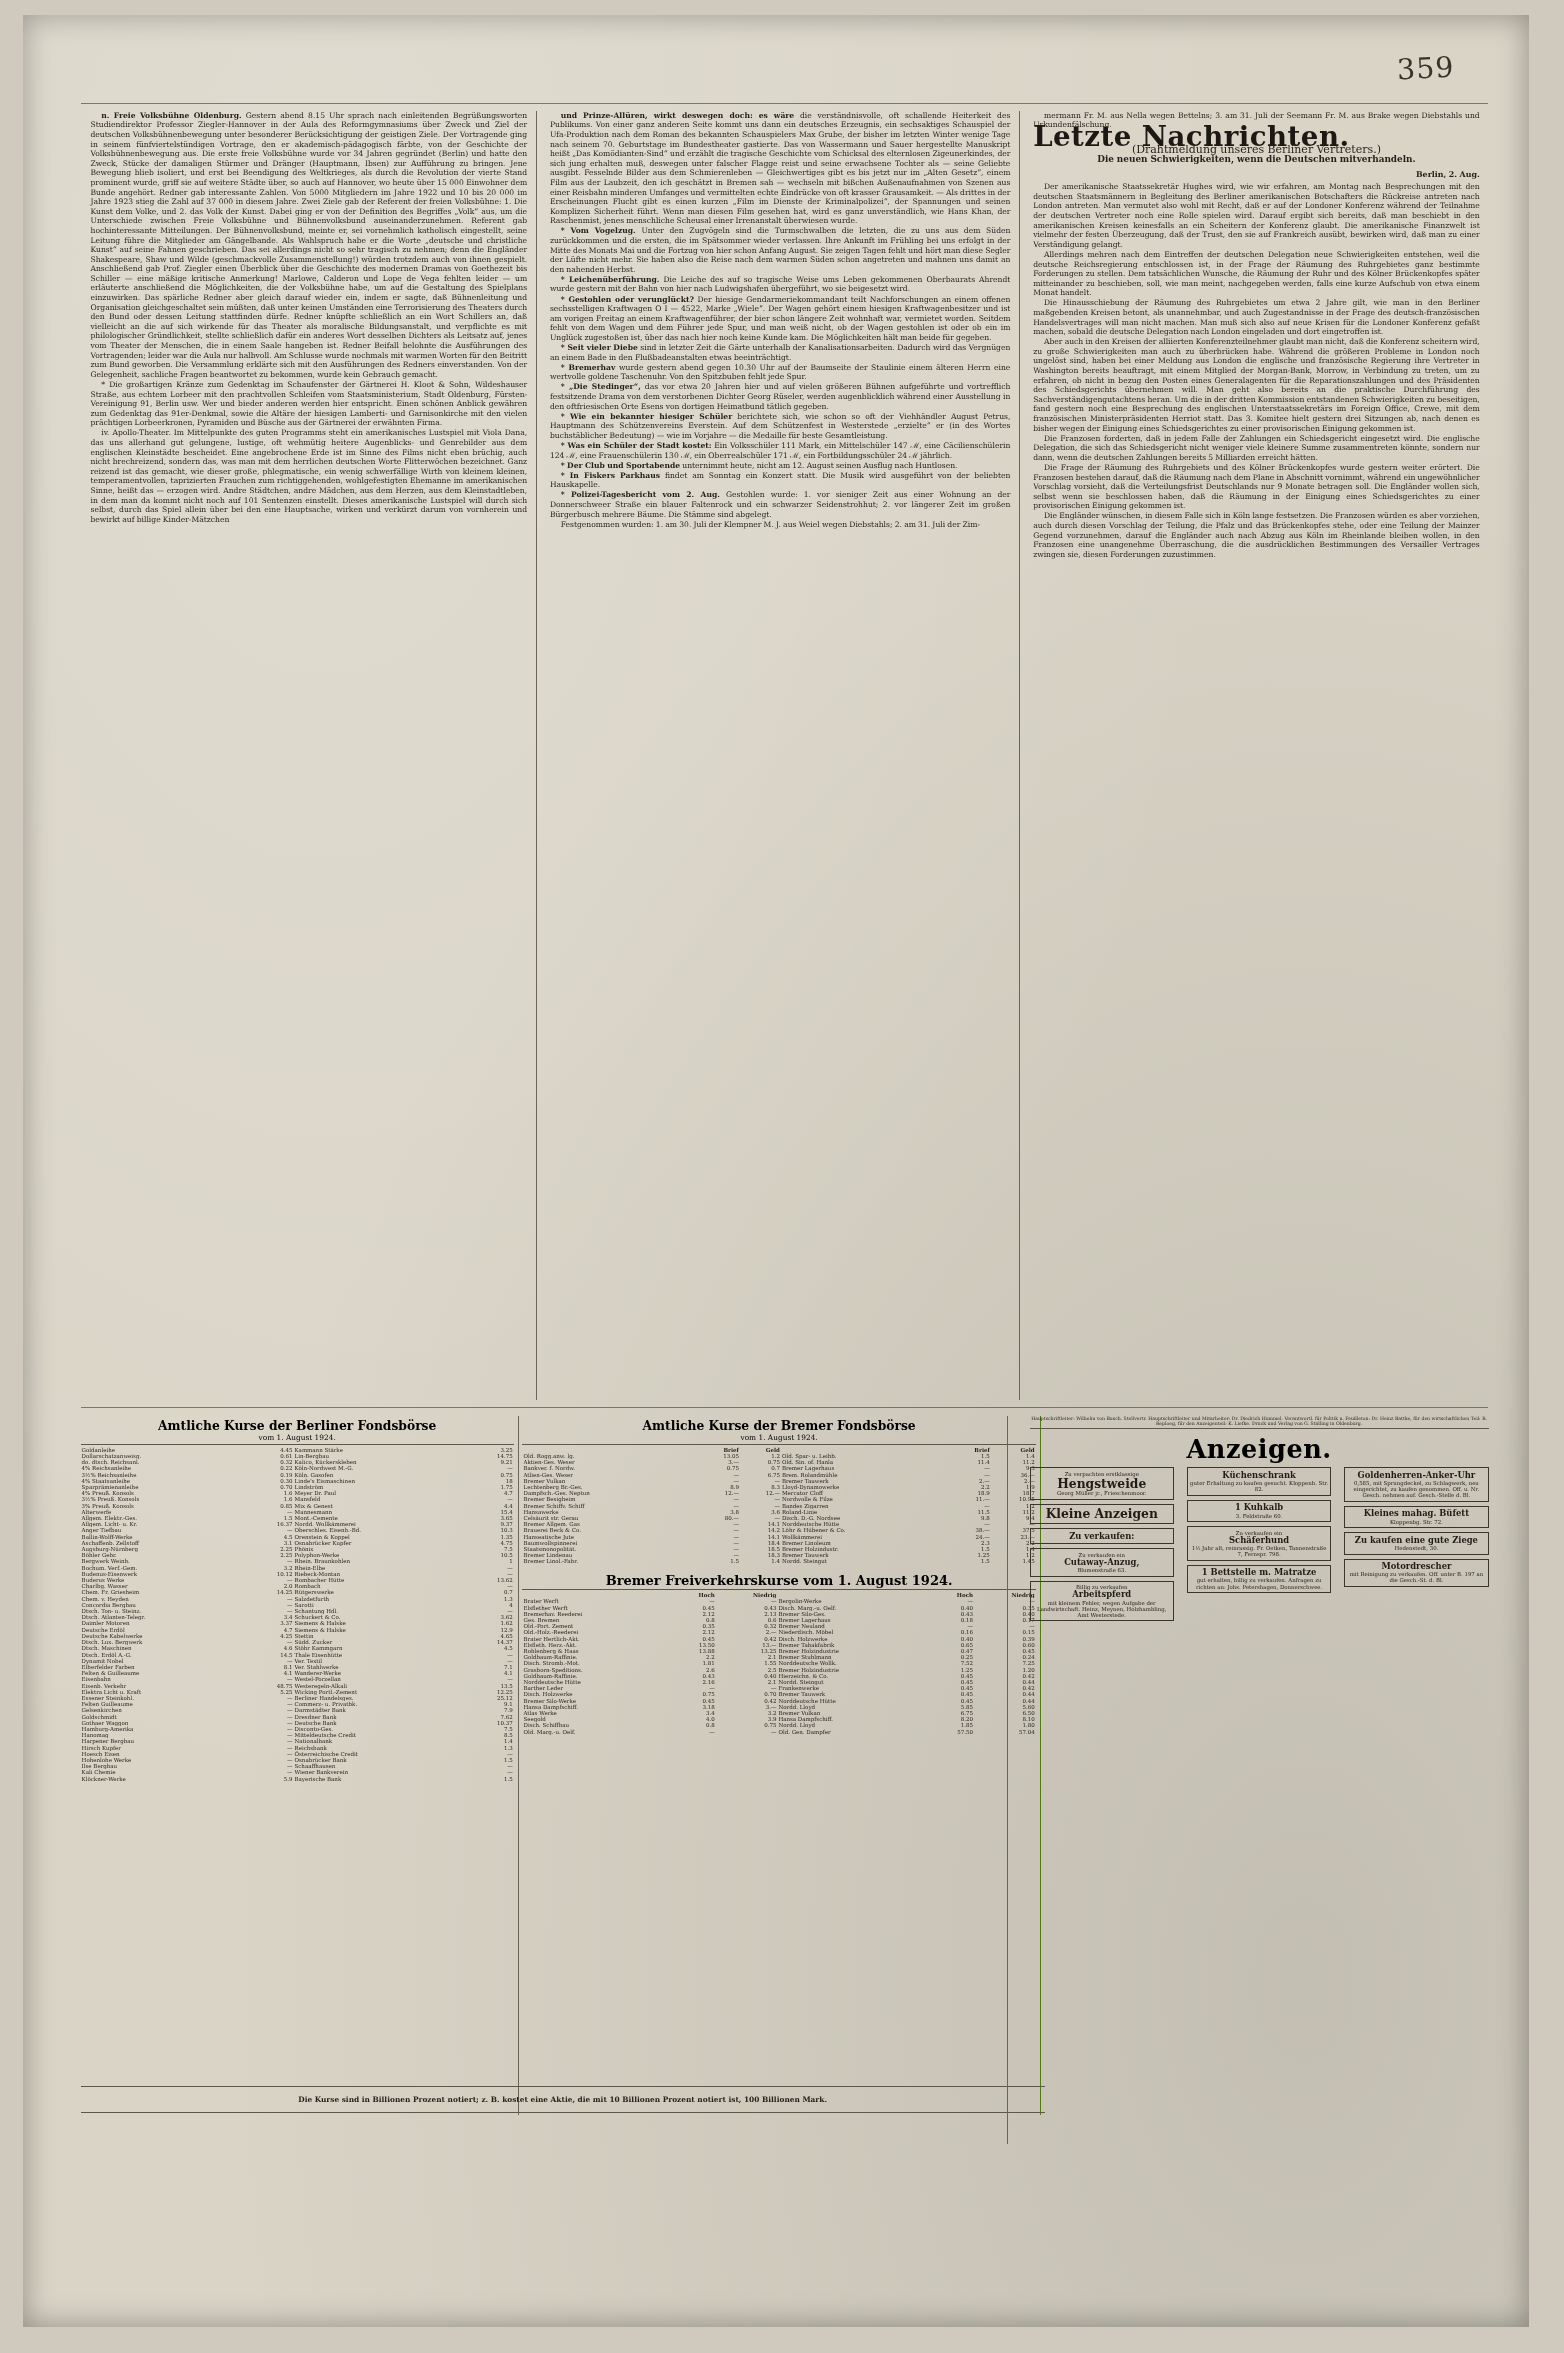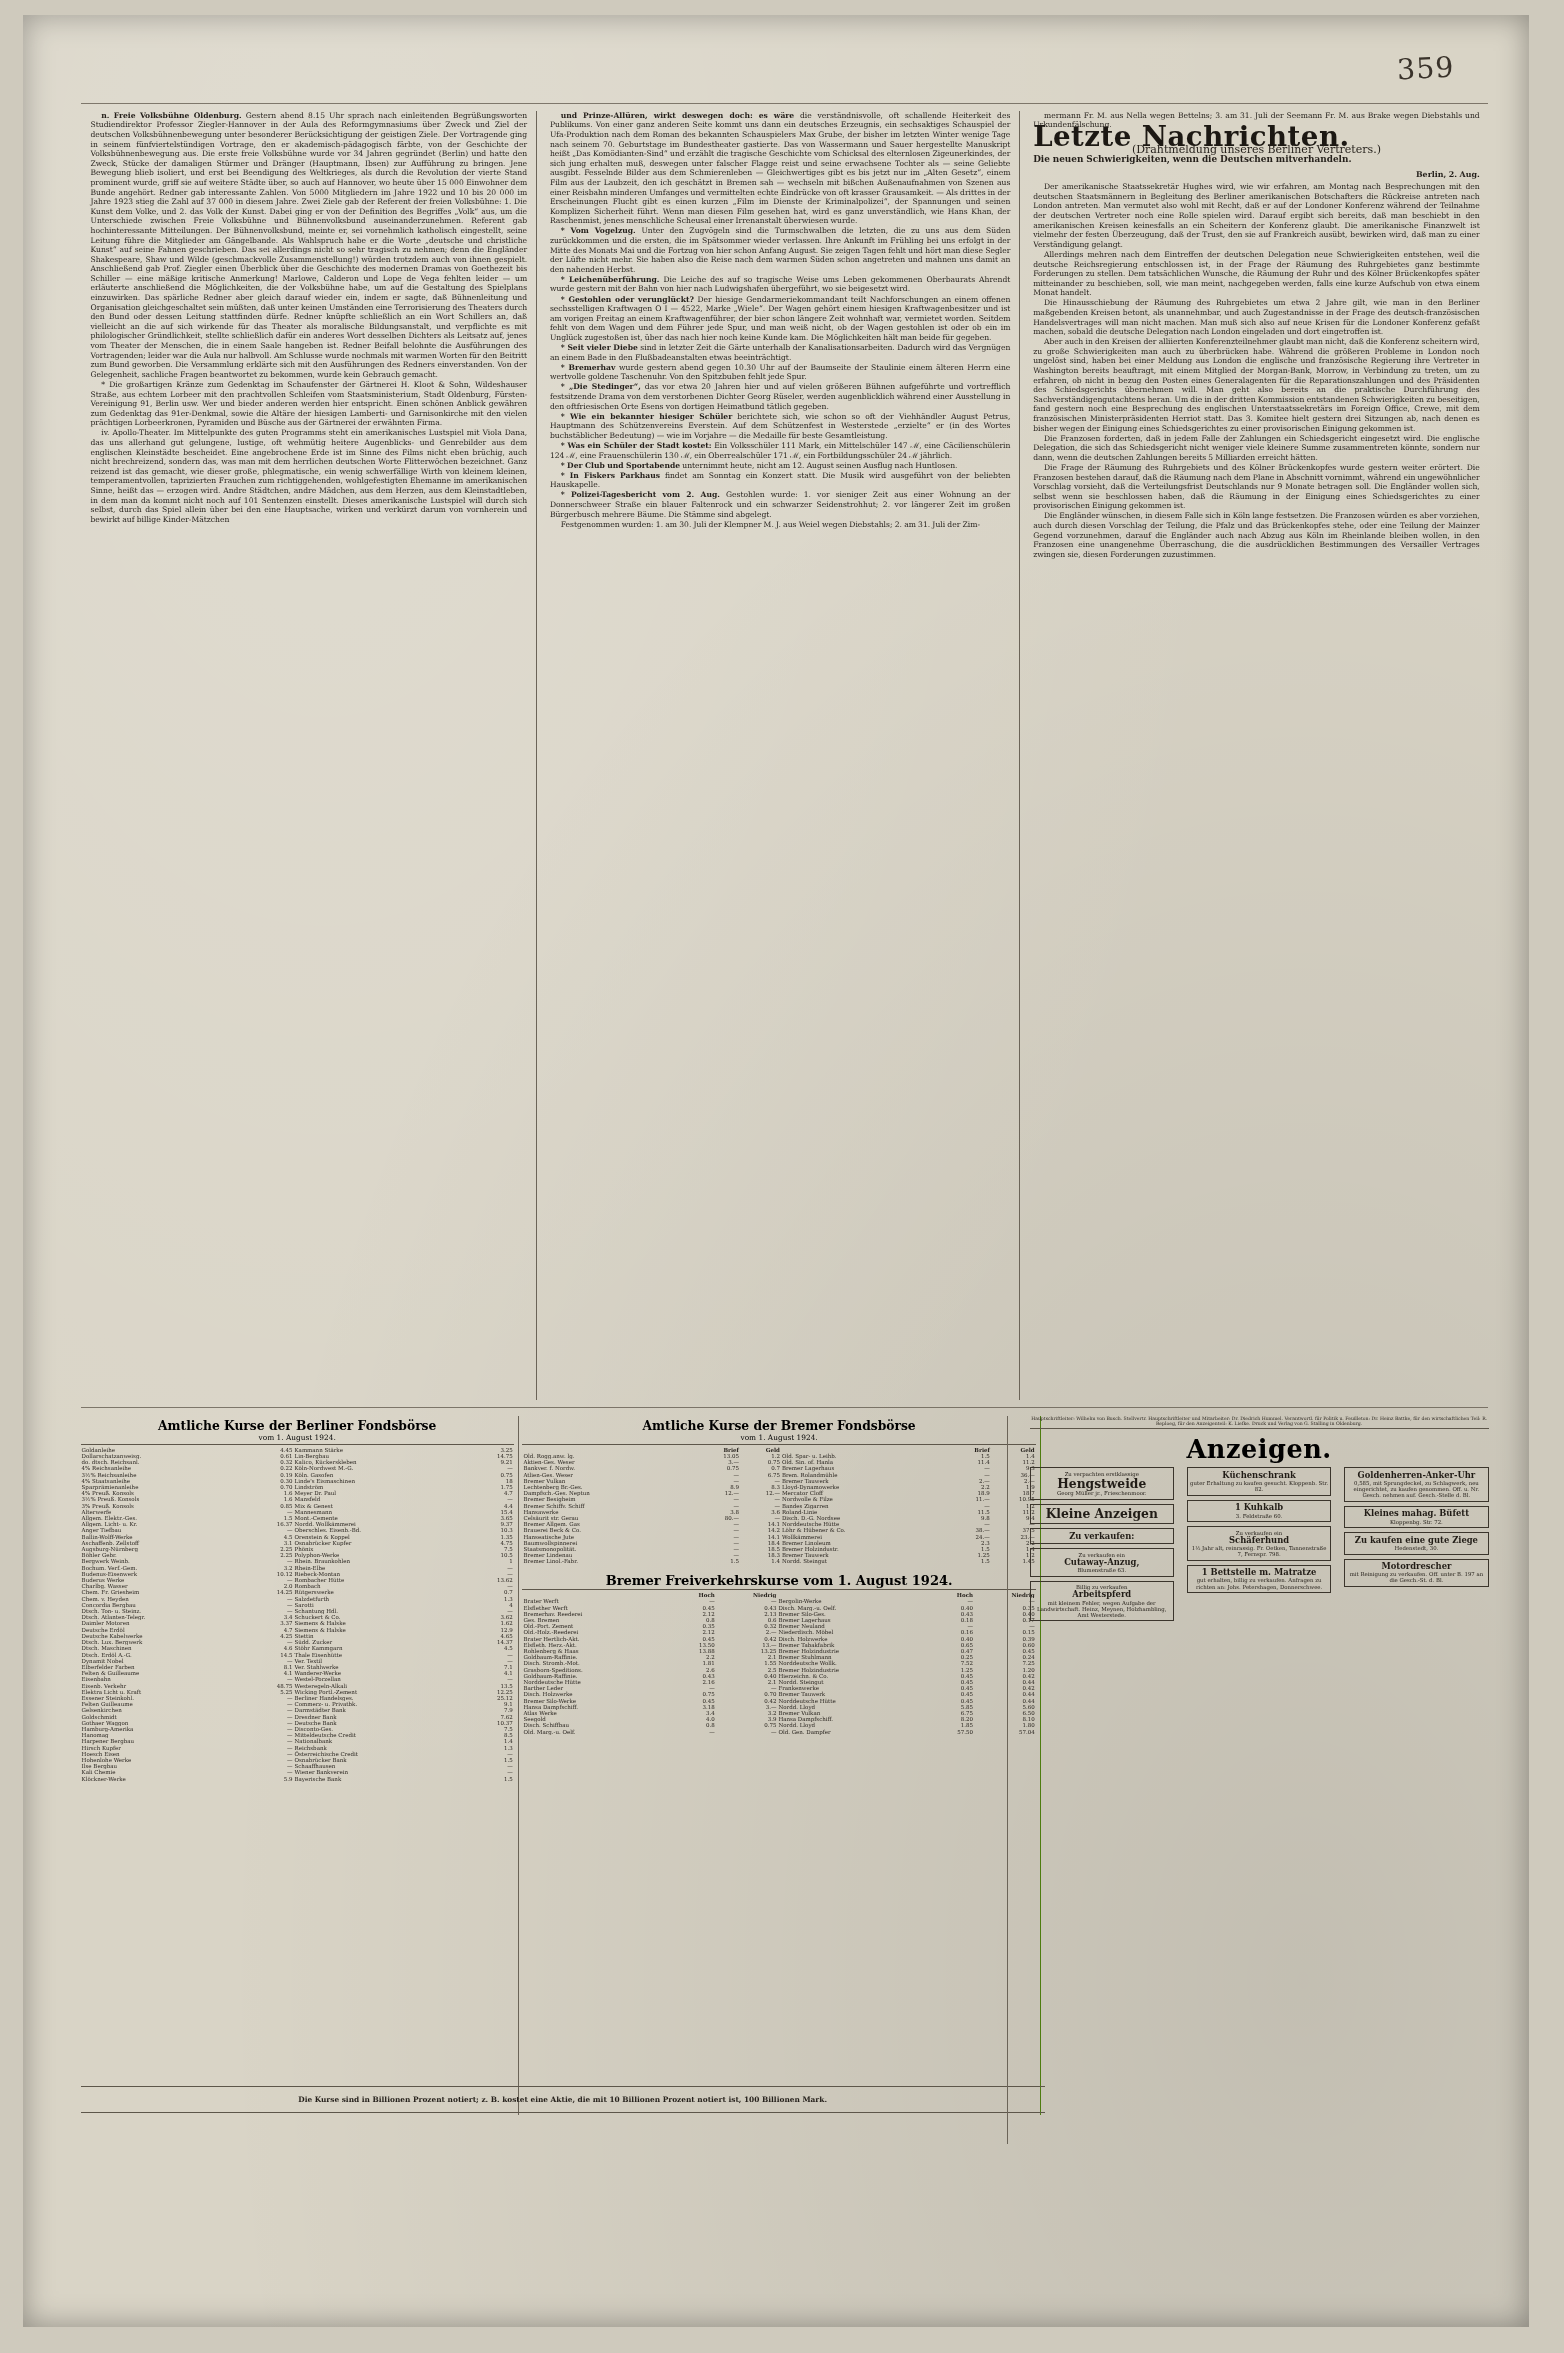--- a/index.html
+++ b/index.html
@@ -60,21 +60,21 @@
     font-weight:bold;
     font-size:27.6px;
     letter-spacing:0.5px;
     margin:2px 0 3px 0;
     color:#1c1813;
   }
   .sec-sub{
     text-align:center;font-size:11px;margin:0 0 1px 0;
   }
   .sec-sub2{
-    font-size:8.9px;font-weight:bold;margin:0 0 4.9px 0;
+    text-align:center;font-size:8.9px;font-weight:bold;margin:0 0 4.9px 0;
   }
   .place{font-weight:bold;text-align:right;font-size:7.9px;margin:1px 0 3px 0;}
 
   
   .tables{
     position:absolute;left:58px;top:1401px;width:1408px;height:699px;
     display:flex;
   }
   .tblbox{box-sizing:border-box;}
   .tbl-left{width:438px;border-right:1px solid #6b6458;padding-right:3.9px;}

